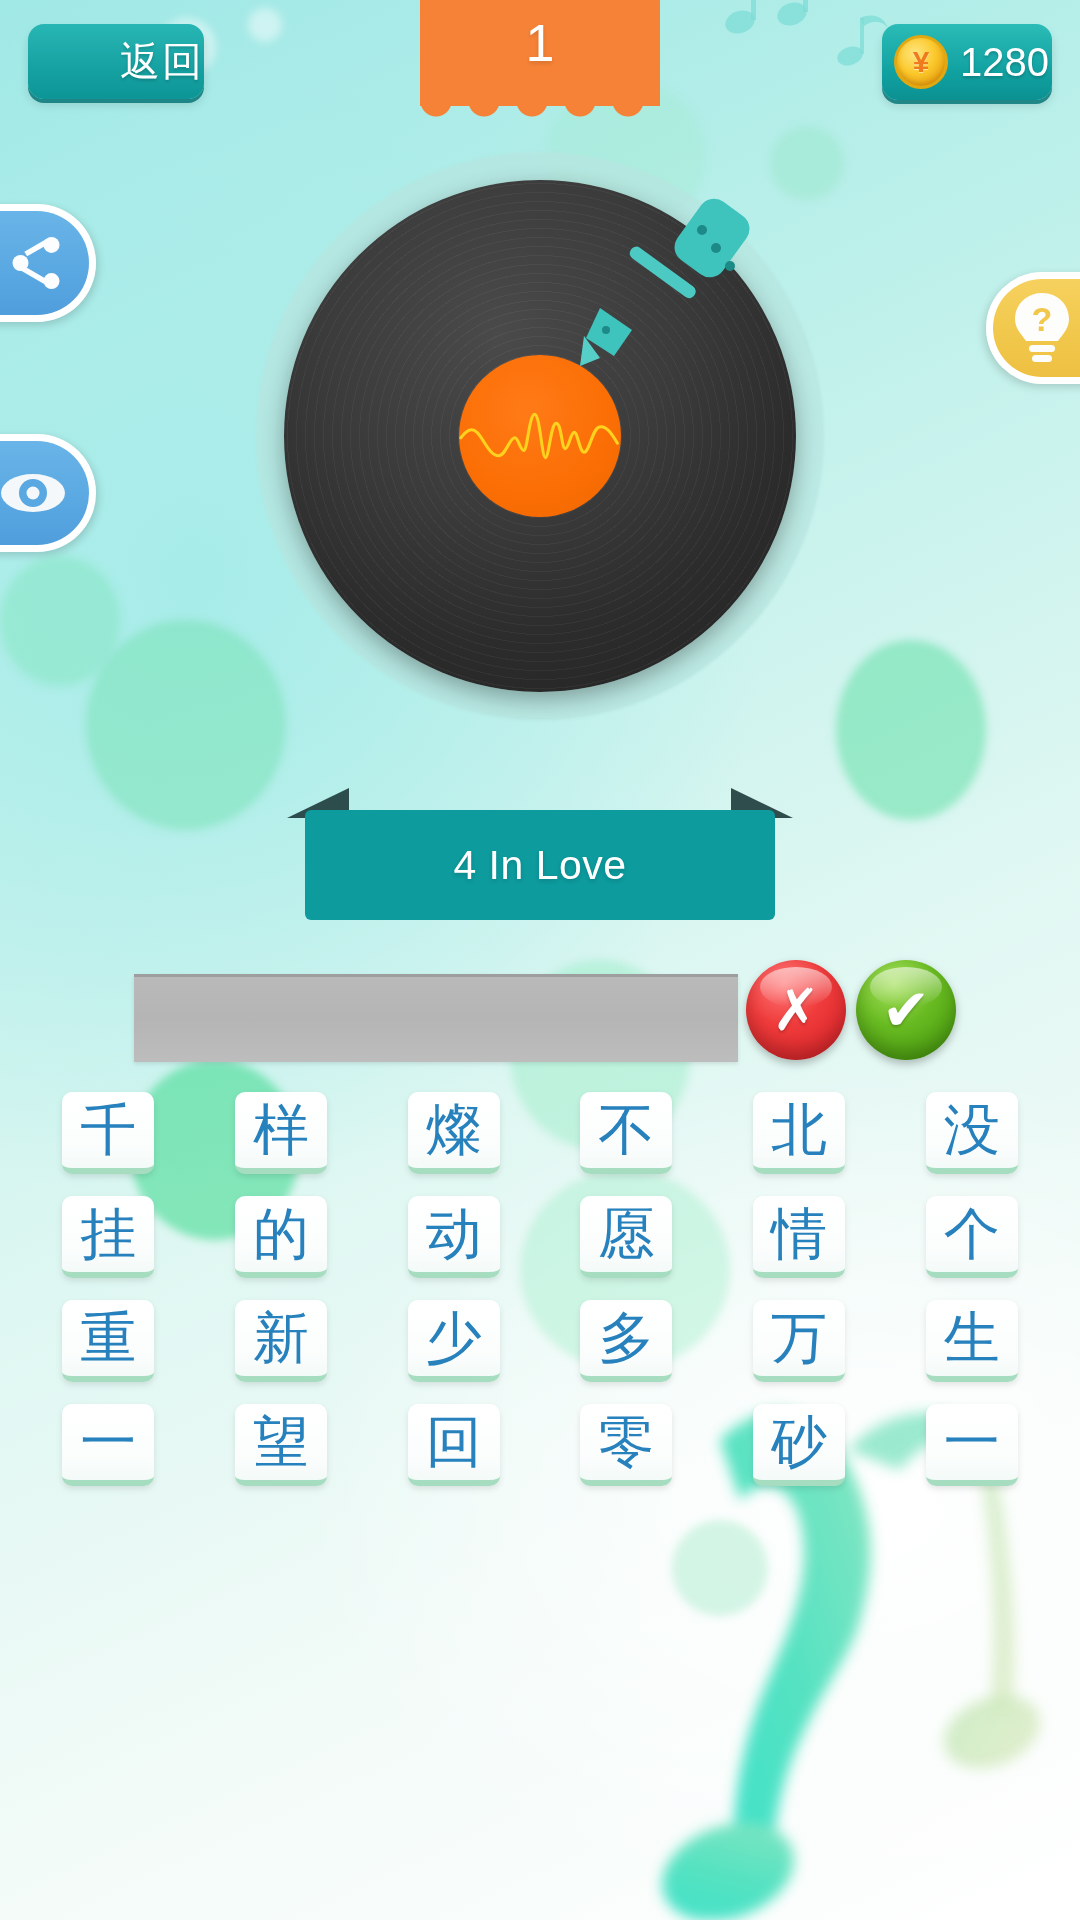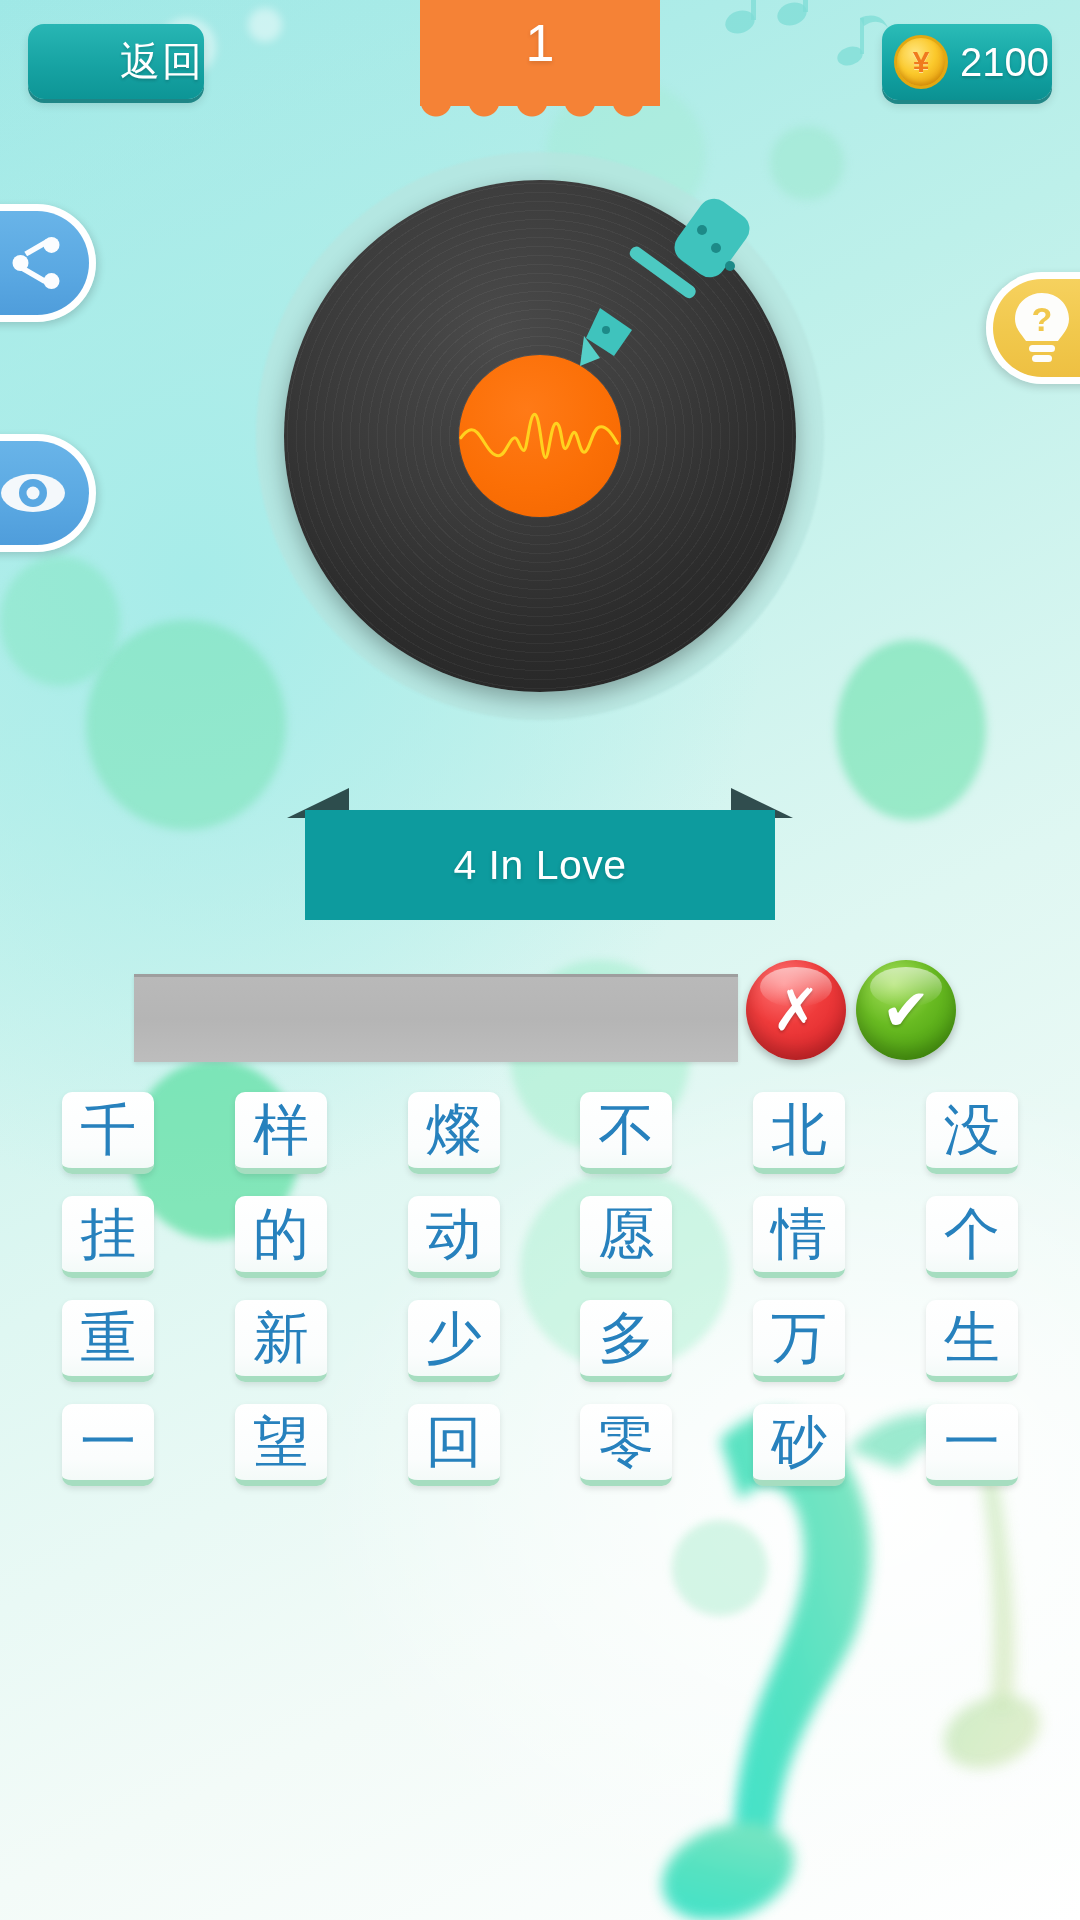--- a/index.html
+++ b/index.html
@@ -120,20 +120,21 @@
   .plate-shadow-l, .plate-shadow-r {
     position:absolute; top:-22px; width:62px; height:30px; background:#1e3b3c; opacity:.9;
   }
   .plate-shadow-l { left:-18px; clip-path: polygon(0 100%, 100% 0, 100% 100%); }
   .plate-shadow-r { right:-18px; clip-path: polygon(0 0, 100% 100%, 0 100%); }
   #title-plate {
     position:absolute; inset:0; background:#0d9b9e;
     display:flex; align-items:center; justify-content:center;
     color:#fff; font-size:41px; letter-spacing:.5px;
     text-shadow:0 2px 4px rgba(0,0,0,.16);
+    border-radius:6px;
   }
 
   
   #answer-row { position:absolute; left:0; top:960px; width:1080px; height:120px; }
   #answer-input {
     position:absolute; left:134px; top:14px; width:604px; height:88px;
     background: linear-gradient(180deg, #b9b9b9 0%, #b5b5b5 50%, #bdbdbd 100%);
     border-top:3px solid #9e9e9e;
     box-shadow: 0 2px 4px rgba(0,0,0,.10);
   }
@@ -231,21 +232,21 @@
     <span>返回</span>
   </div>
 
   <div id="level-banner">
     <div class="num">1</div>
     <div class="scallop"></div>
   </div>
 
   <div id="coin-chip">
     <div class="coin">¥</div>
-    <div class="amount">2100</div>
+    <div class="amount">1280</div>
   </div>
 
 </div>
 
 <div class="side-btn" id="share-button">
   <svg width="62" height="62" viewBox="0 0 24 24">
     <g fill="#fbfdff">
       <circle cx="18" cy="5" r="3.1"></circle>
       <circle cx="6" cy="12" r="3.1"></circle>
       <circle cx="18" cy="19" r="3.1"></circle>

